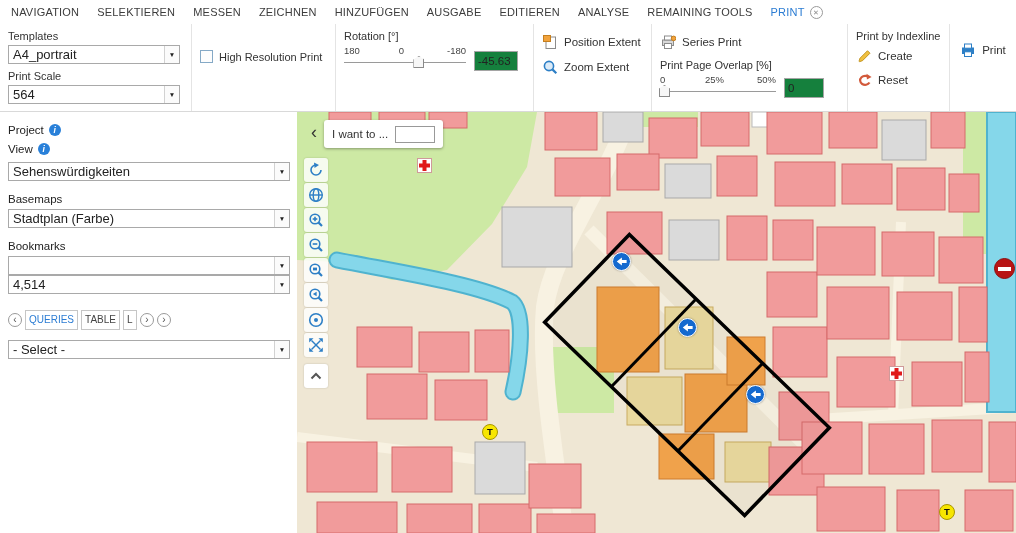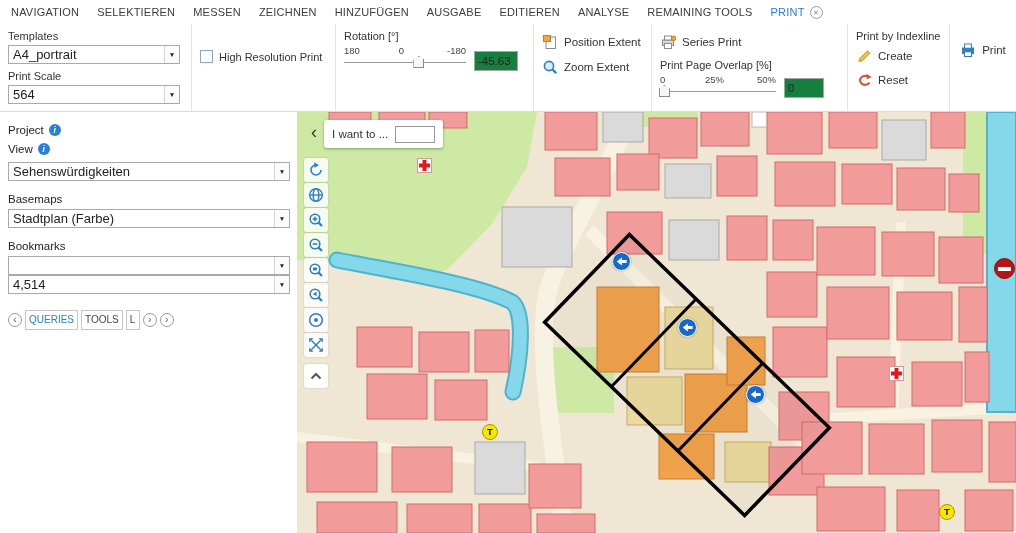--- a/index.html
+++ b/index.html
@@ -237,26 +237,30 @@
         <span class="dd-btn"></span>
       </div>
       <div class="dd">
         <span class="dd-val">4,514</span>
         <span class="dd-btn"></span>
       </div>
 
       <div class="panel-tabs">
         <span class="pt-arrow left"></span>
         <span class="ptab active">QUERIES</span>
-        <span class="ptab">TOOLS</span>
+        <span class="ptab">TABLE</span>
         <span class="ptab trunc">L</span>
         <span class="pt-arrow right"></span>
         <span class="pt-arrow right"></span>
       </div>
 
+      <div class="dd qselect">
+        <span class="dd-val">- Select -</span>
+        <span class="dd-btn"></span>
+      </div>
     </div>
 
     <div class="map">
       <svg class="map-svg" viewBox="0 0 719 421">
         <rect width="719" height="421" fill="#efe7d4"></rect>
         <g>
           <polygon points="0,0 240,0 230,55 195,112 150,158 95,168 40,150 0,148" fill="#cde9a4"></polygon>
           <rect x="255" y="235" width="62" height="66" fill="#cde9a4"></rect>
           <rect x="666" y="0" width="26" height="142" fill="#cde9a4"></rect>
           <rect x="343" y="0" width="58" height="15" fill="#cde9a4"></rect>

